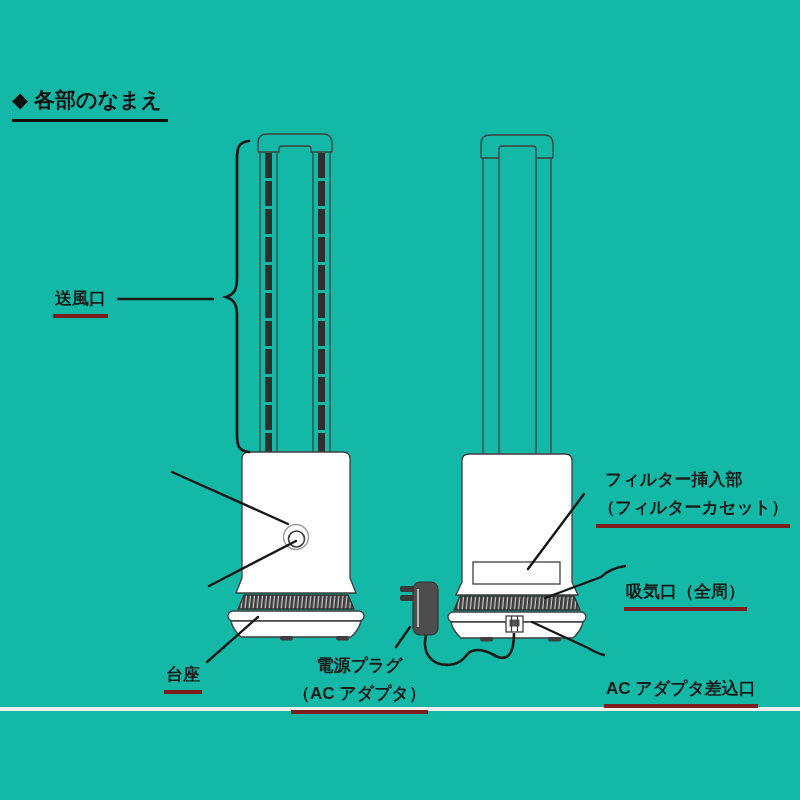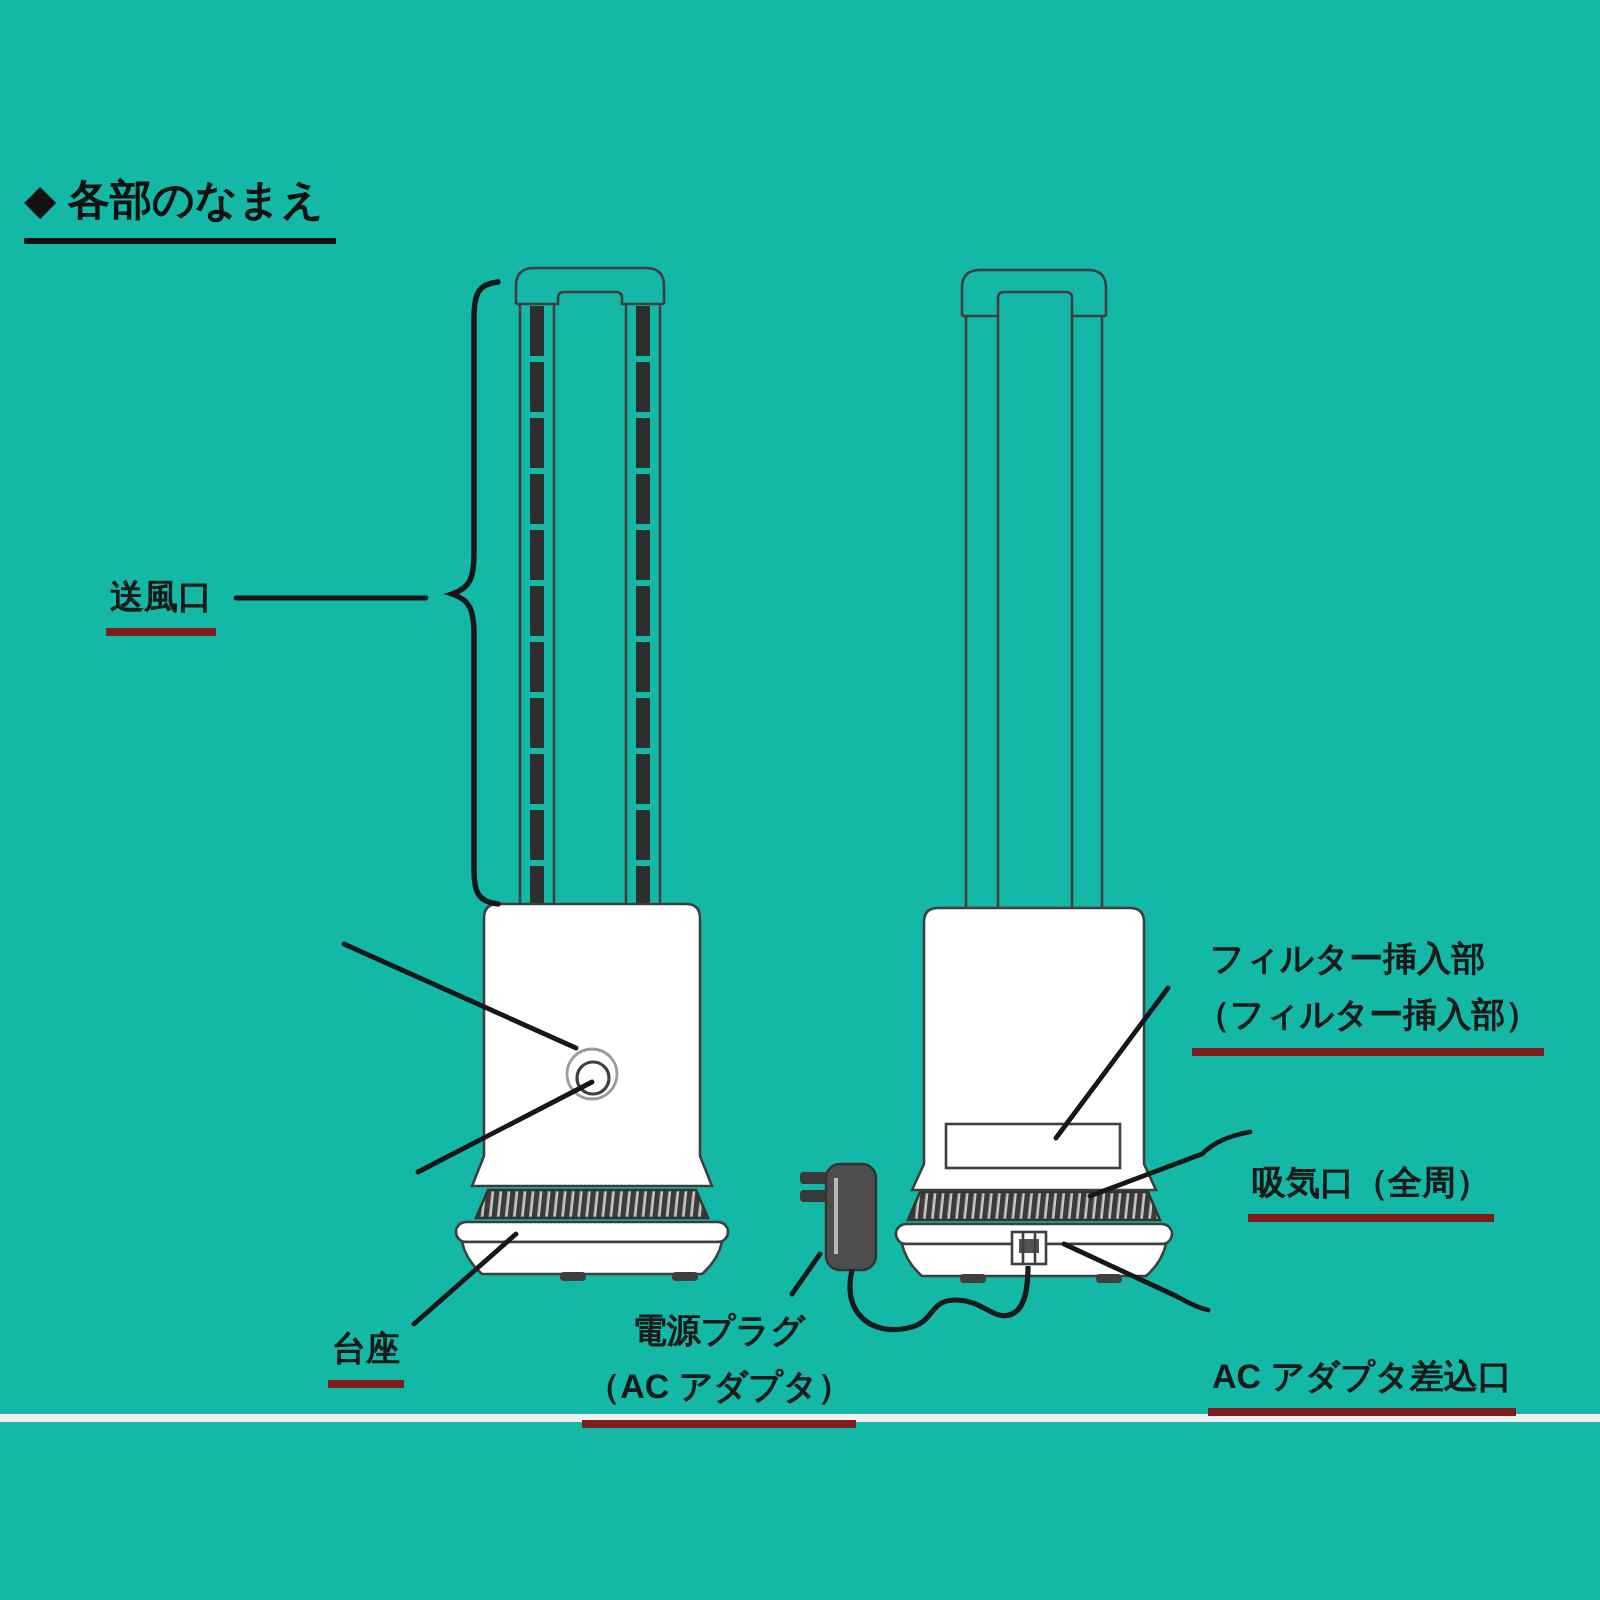--- a/index.html
+++ b/index.html
@@ -118,21 +118,21 @@
     <span class="ul">台座</span>
   </div>
 
   <div class="label" style="left:288px;top:653px;width:143px;text-align:center;">
     <span class="plain">電源プラグ</span><br>
     <span class="ul">（AC アダプタ）</span>
   </div>
 
   <div class="label" style="left:580px;top:467px;margin-left:16px;">
     <span class="plain" style="margin-left:7px">フィルター挿入部</span><br>
-    <span class="ul">（フィルター挿入部）</span>
+    <span class="ul">（フィルターカセット）</span>
   </div>
 
   <div class="label" style="left:624px;top:555px;margin-top:24px;">
     <span class="ul">吸気口（全周）</span>
   </div>
 
   <div class="label" style="left:604px;top:676px;">
     <span class="ul">AC アダプタ差込口</span>
   </div>
 

